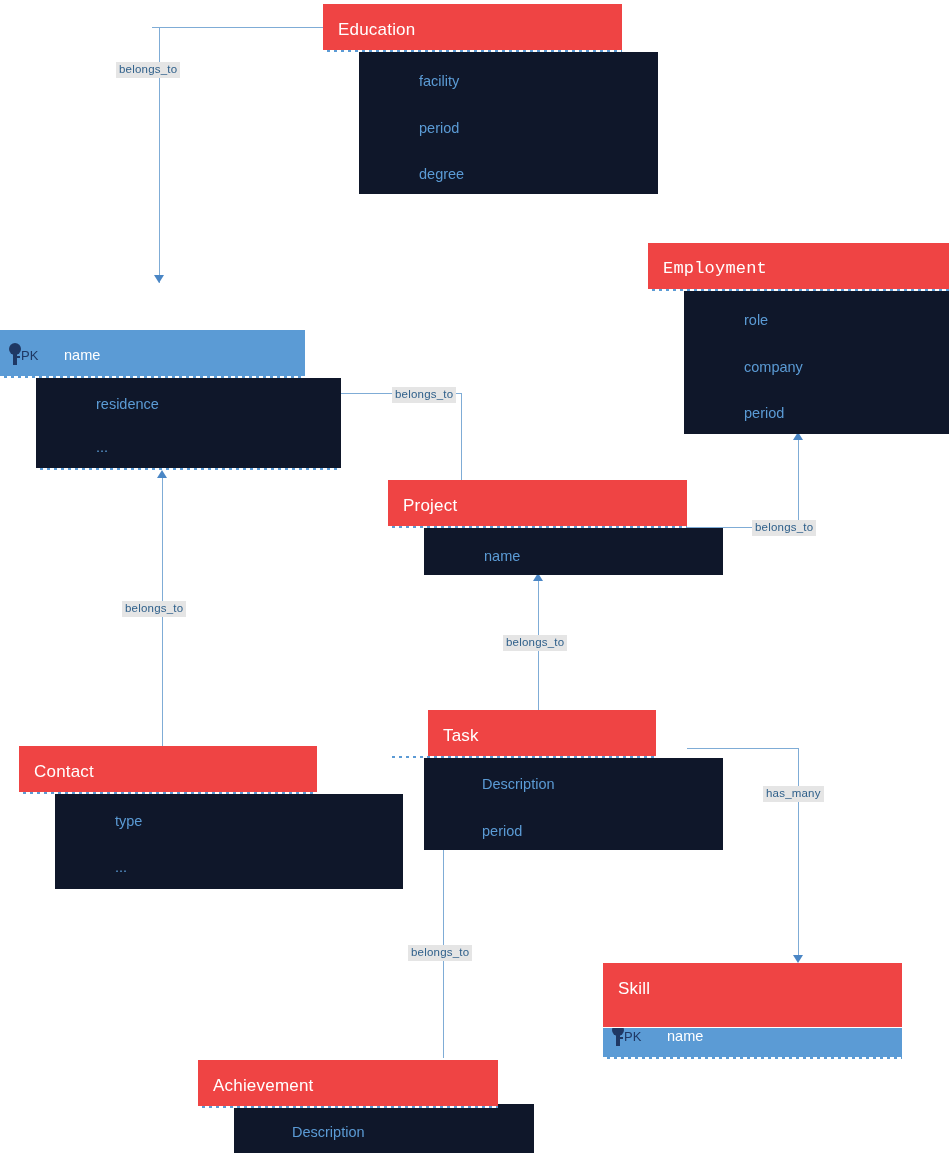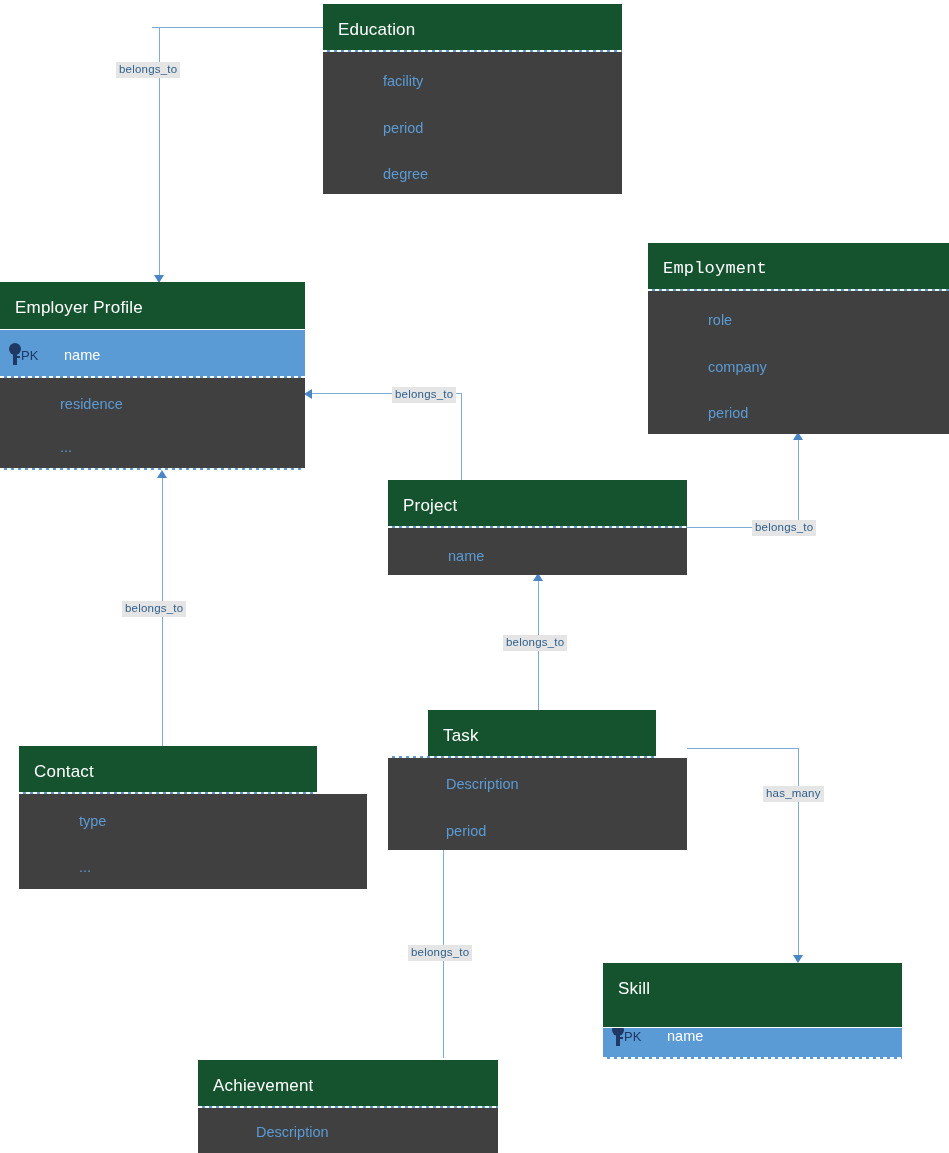--- a/index.html
+++ b/index.html
@@ -16,21 +16,21 @@
     height: 1153px;
     background: #ffffff;
     overflow: hidden;
   }
   
   .entity {
     position: absolute;
     box-sizing: border-box;
   }
   .ent-title {
-    background: #14532d;
+    background: #ef4444;
     color: #ffffff;
     font-size: 17px;
     line-height: 1;
     padding: 17px 0 0 15px;
     box-sizing: border-box;
     height: 100%;
     width: 100%;
     letter-spacing: 0.2px;
   }
   .ent-head {
@@ -48,21 +48,22 @@
   .ent-head.solid-bottom::after {
     content: "";
     position: absolute;
     left: 0; right: 0; bottom: 0;
     height: 1px;
     background: #ffffff;
   }
   .ent-body {
     position: absolute;
     box-sizing: border-box;
-    background: #404040;
+    background: #0f172a;
+    margin-left: 36px;
   }
   .ent-body.dashed-bottom::after {
     content: "";
     position: absolute;
     left: 0; right: 0; bottom: 0;
     height: 2px;
     background-image: repeating-linear-gradient(
       to right, #ffffff 0 4px, #5B9BD5 4px 7px);
   }
   .attr {
@@ -214,23 +215,20 @@
       <div class="attr" style="left:60px; top:62px;">...</div>
     </div>
     <div class="pk-row dashed-bottom" style="left:0; top:48px; width:305px; height:48px;">
       <svg class="key-icon" style="left:8px; top:13px;" viewBox="0 0 14 22">
         <circle cx="7" cy="6" r="6" fill="#1F3864"></circle>
         <rect x="5" y="9" width="4" height="13" fill="#1F3864"></rect>
         <rect x="9" y="13" width="3" height="2" fill="#1F3864"></rect>
       </svg>
       <div class="pk-label" style="left:21px; top:19px;">PK</div>
       <div class="pk-attr" style="left:64px; top:18px;">name</div>
-    </div>
-    <div class="ent-head solid-bottom" style="position:absolute; left:0; top:0; width:305px; height:48px;">
-      <div class="ent-title">Employer Profile</div>
     </div>
   </div>
 
   <div class="entity" style="left:388px; top:480px; width:299px; height:95px;">
     <div class="ent-body" style="left:0; top:48px; width:299px; height:47px;">
       <div class="attr" style="left:60px; top:21px;">name</div>
     </div>
     <div class="ent-head dashed-bottom" style="position:absolute; left:0; top:0; width:299px; height:48px;">
       <div class="ent-title">Project</div>
     </div>

